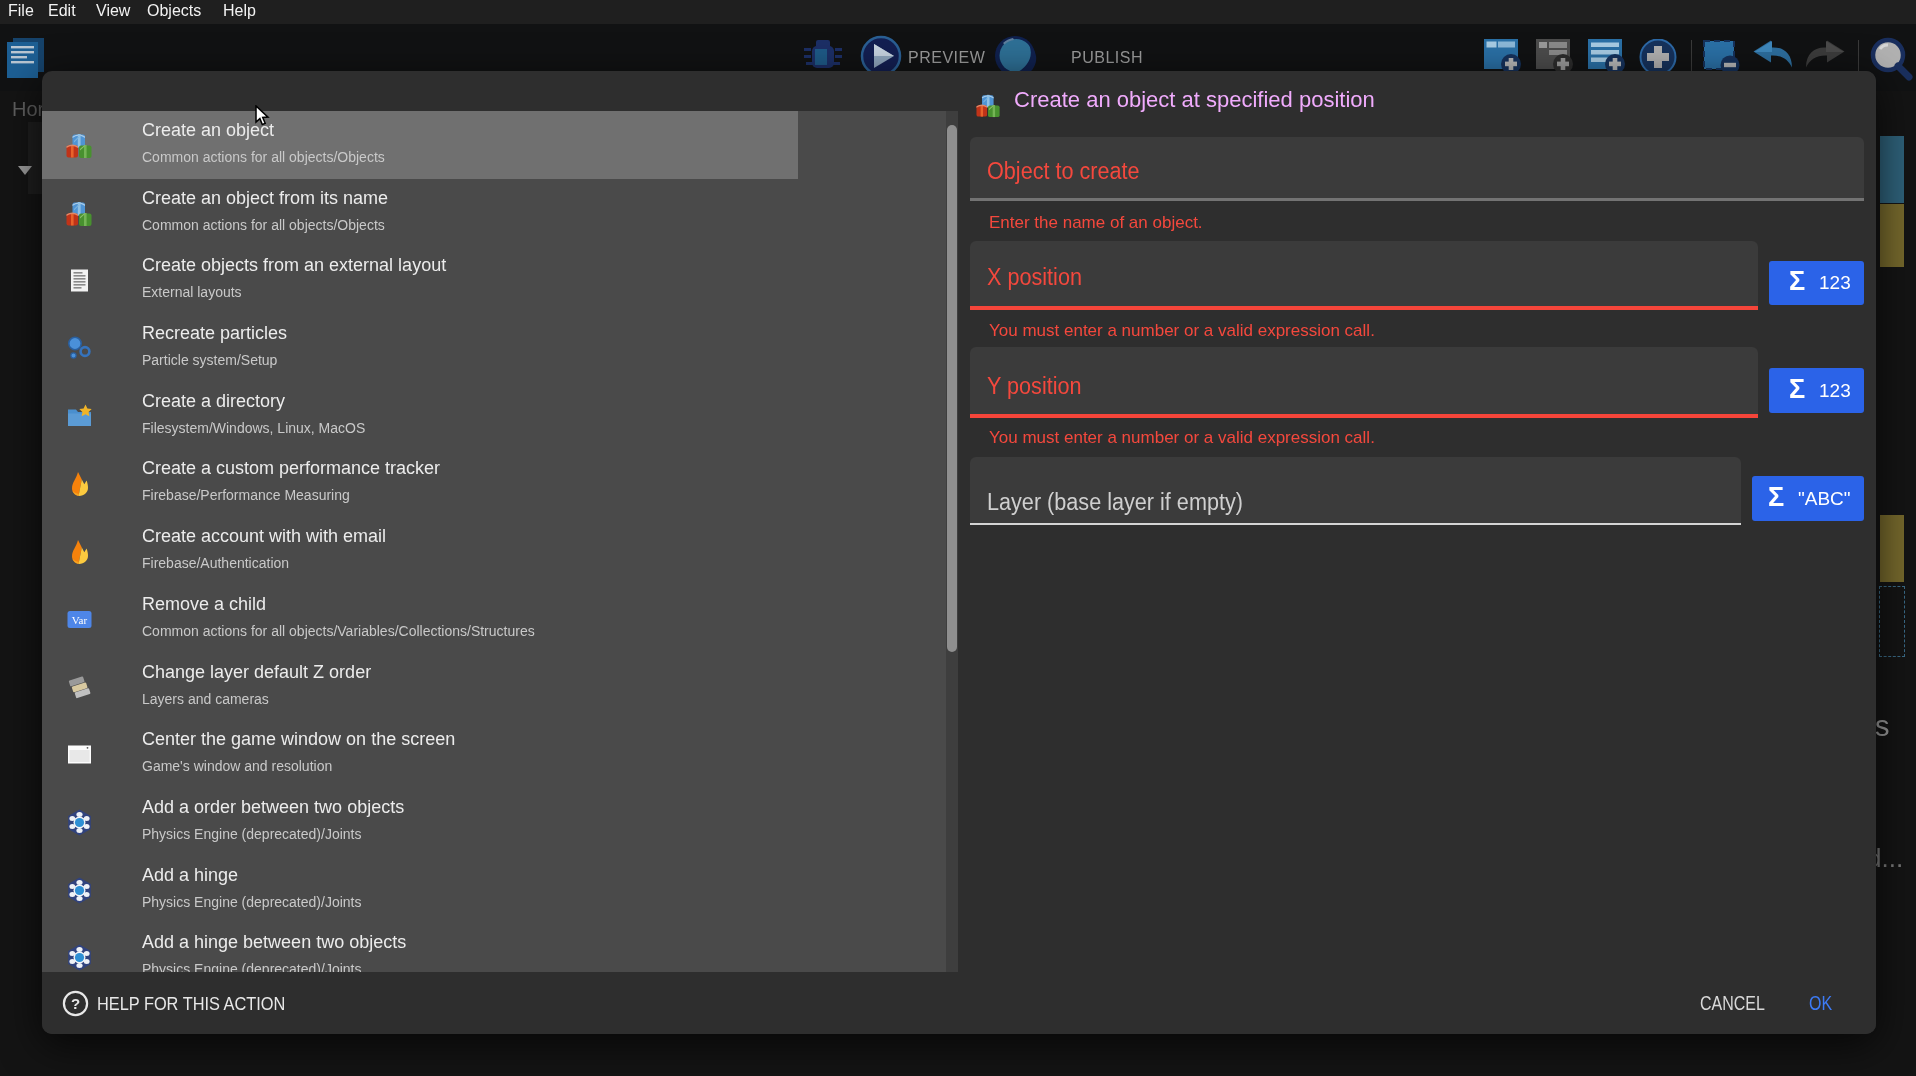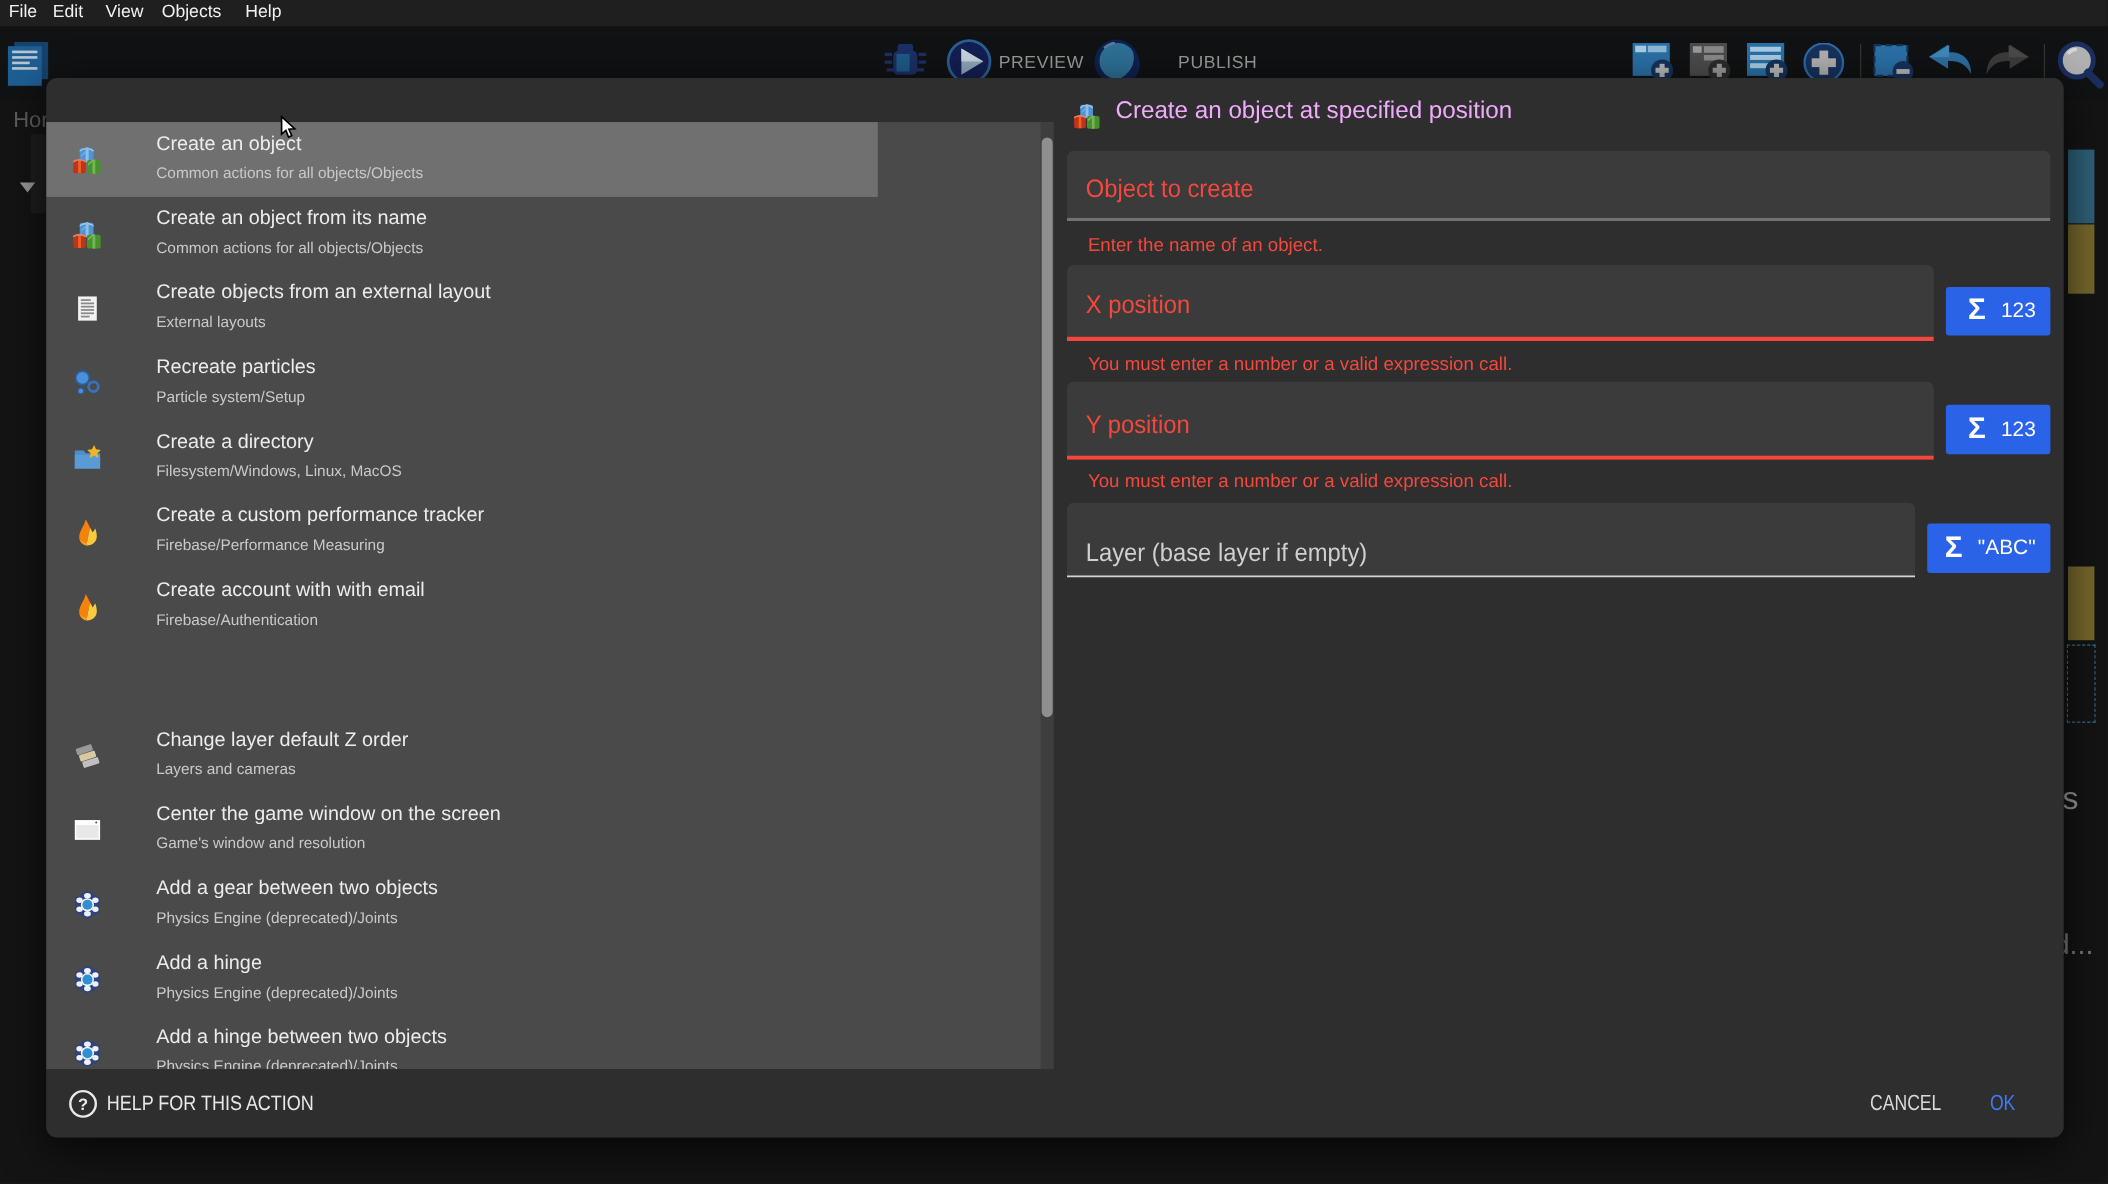--- a/index.html
+++ b/index.html
@@ -255,39 +255,46 @@
         <div class="t1">Create a custom performance tracker</div>
         <div class="t2">Firebase/Performance Measuring</div>
       </div>
 <div class="row" style="top:406.1px;">
         <svg width="27" height="27" viewBox="0 0 27 27">
           <use href="#ic-flame"></use>
         </svg>
         <div class="t1">Create account with with email</div>
         <div class="t2">Firebase/Authentication</div>
       </div>
+<div class="row" style="top:473.8px;">
+        <svg width="27" height="27" viewBox="0 0 27 27">
+          <use href="#ic-var"></use>
+        </svg>
+        <div class="t1">Remove a child</div>
+        <div class="t2">Common actions for all objects/Variables/Collections/Structures</div>
+      </div>
 <div class="row" style="top:609.2px;">
         <svg width="27" height="27" viewBox="0 0 27 27">
           <use href="#ic-win"></use>
         </svg>
         <div class="t1">Center the game window on the screen</div>
         <div class="t2">Game's window and resolution</div>
       </div>
 <div class="row" style="top:541.5px;">
         <svg width="27" height="27" viewBox="0 0 27 27">
           <use href="#ic-layers"></use>
         </svg>
         <div class="t1">Change layer default Z order</div>
         <div class="t2">Layers and cameras</div>
       </div>
 <div class="row" style="top:676.9px;">
         <svg width="27" height="27" viewBox="0 0 27 27">
           <use href="#ic-gear"></use>
         </svg>
-        <div class="t1">Add a gear between two objects</div>
+        <div class="t1">Add a order between two objects</div>
         <div class="t2">Physics Engine (deprecated)/Joints</div>
       </div>
 <div class="row" style="top:744.6px;">
         <svg width="27" height="27" viewBox="0 0 27 27">
           <use href="#ic-gear"></use>
         </svg>
         <div class="t1">Add a hinge</div>
         <div class="t2">Physics Engine (deprecated)/Joints</div>
       </div>
 <div class="row" style="top:812.3px;">

